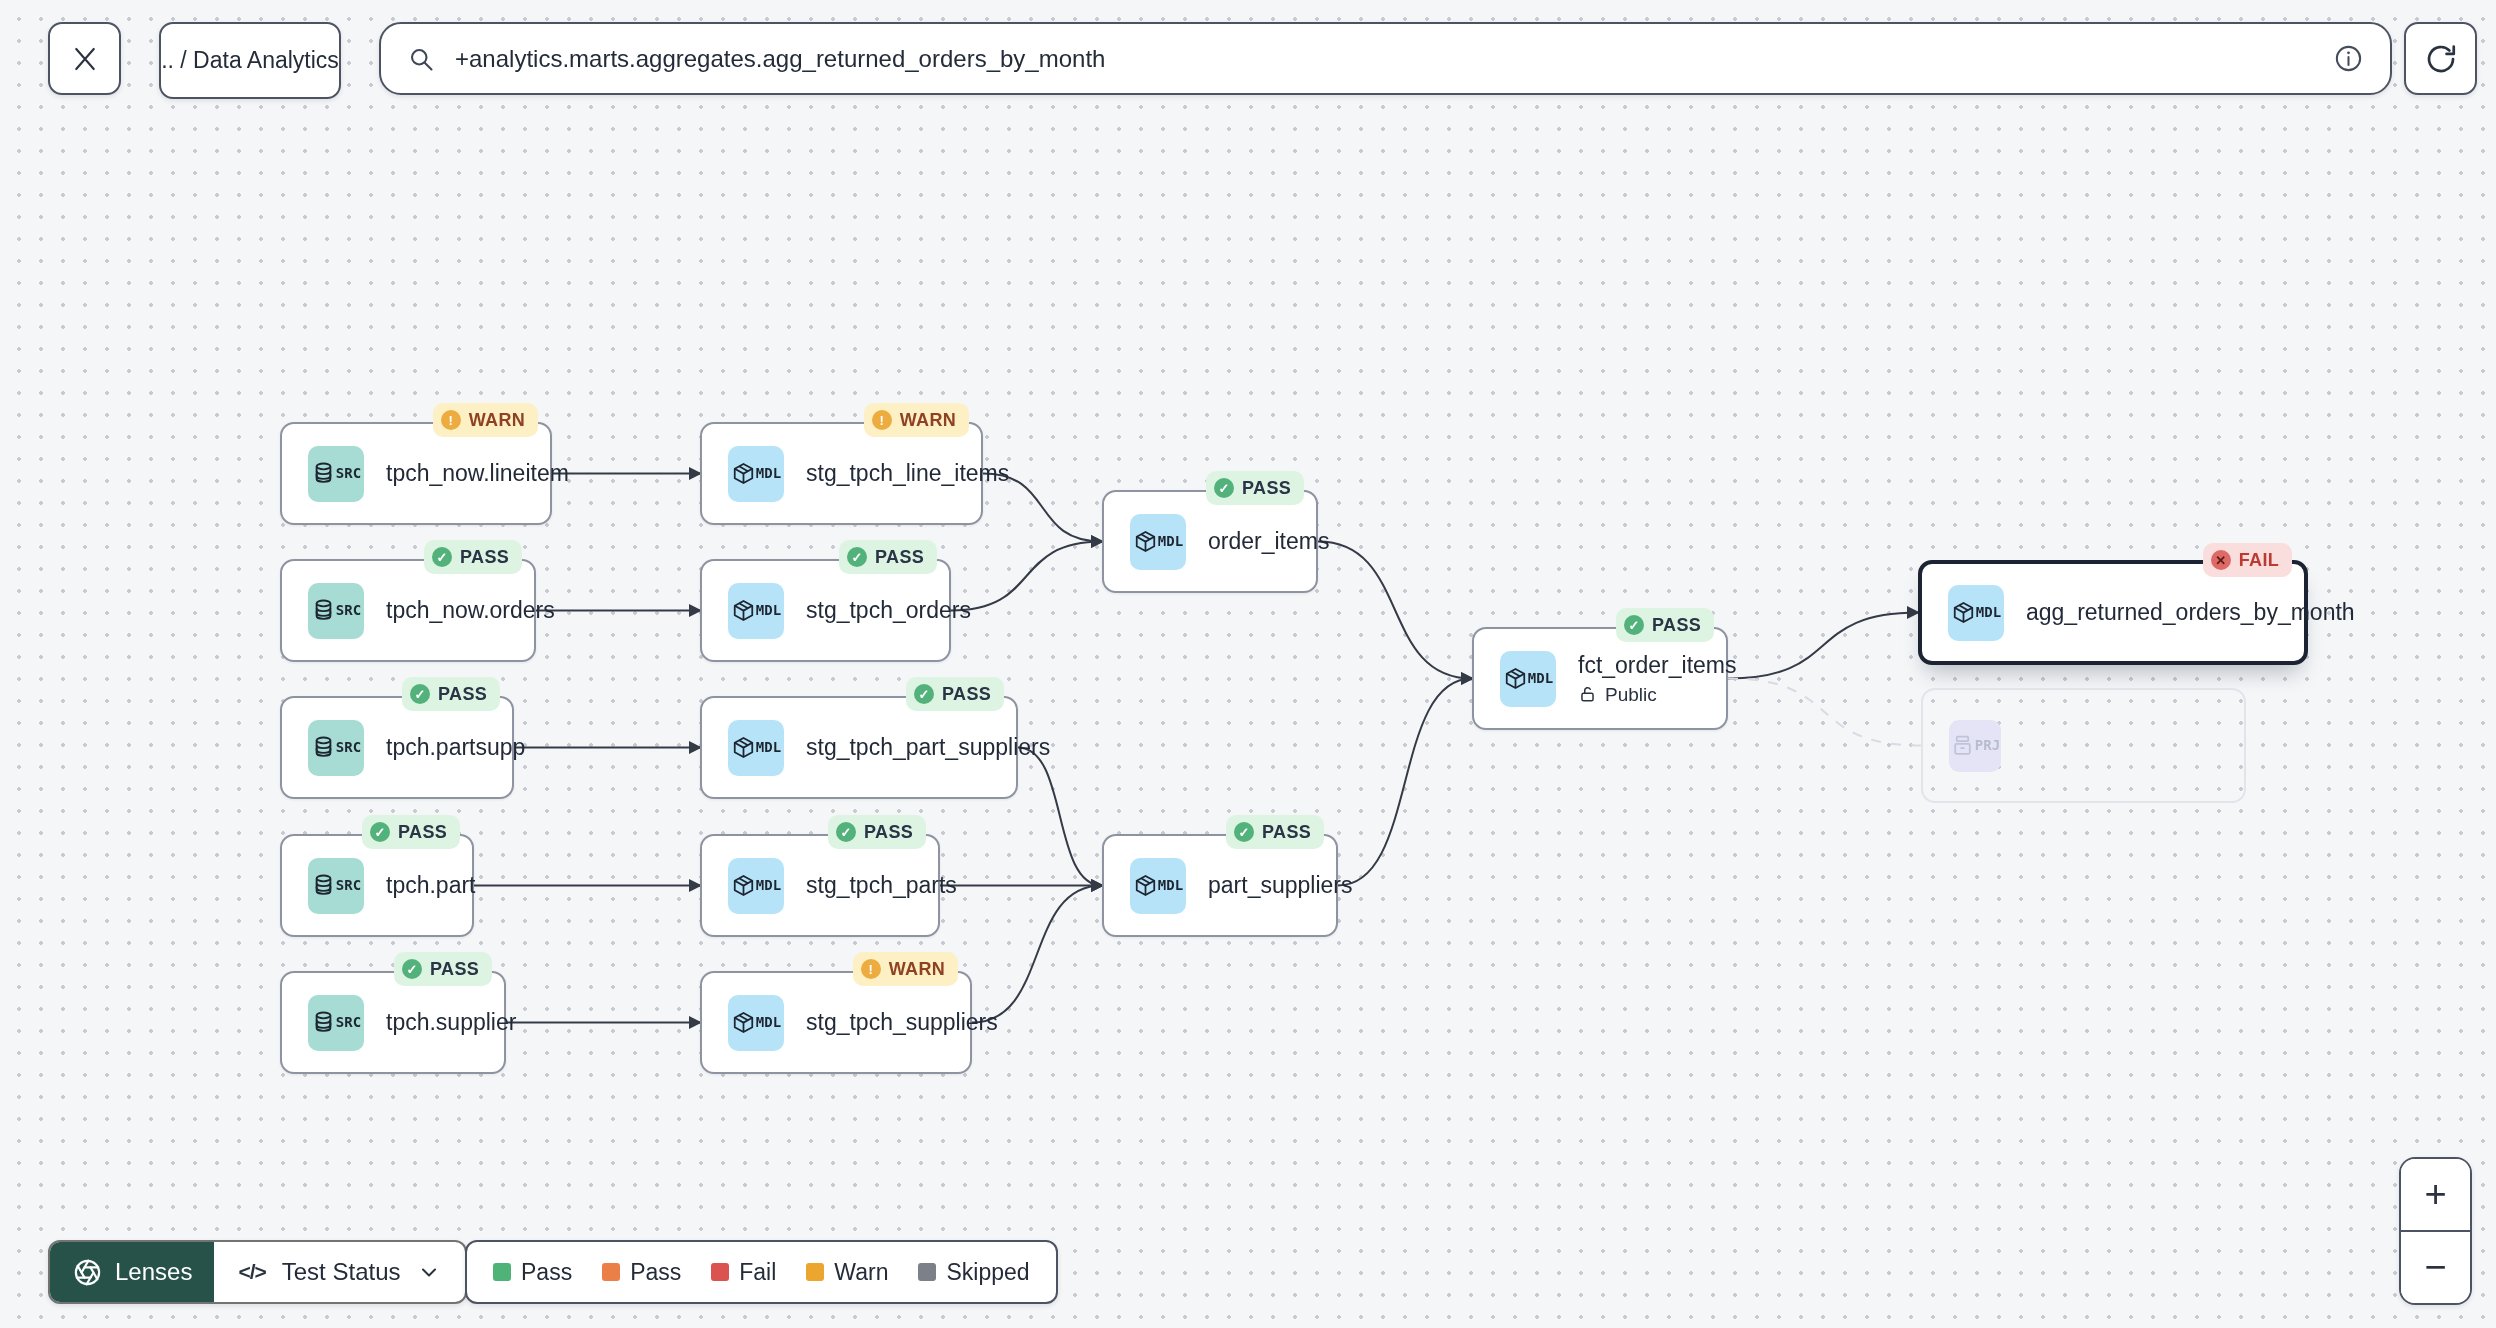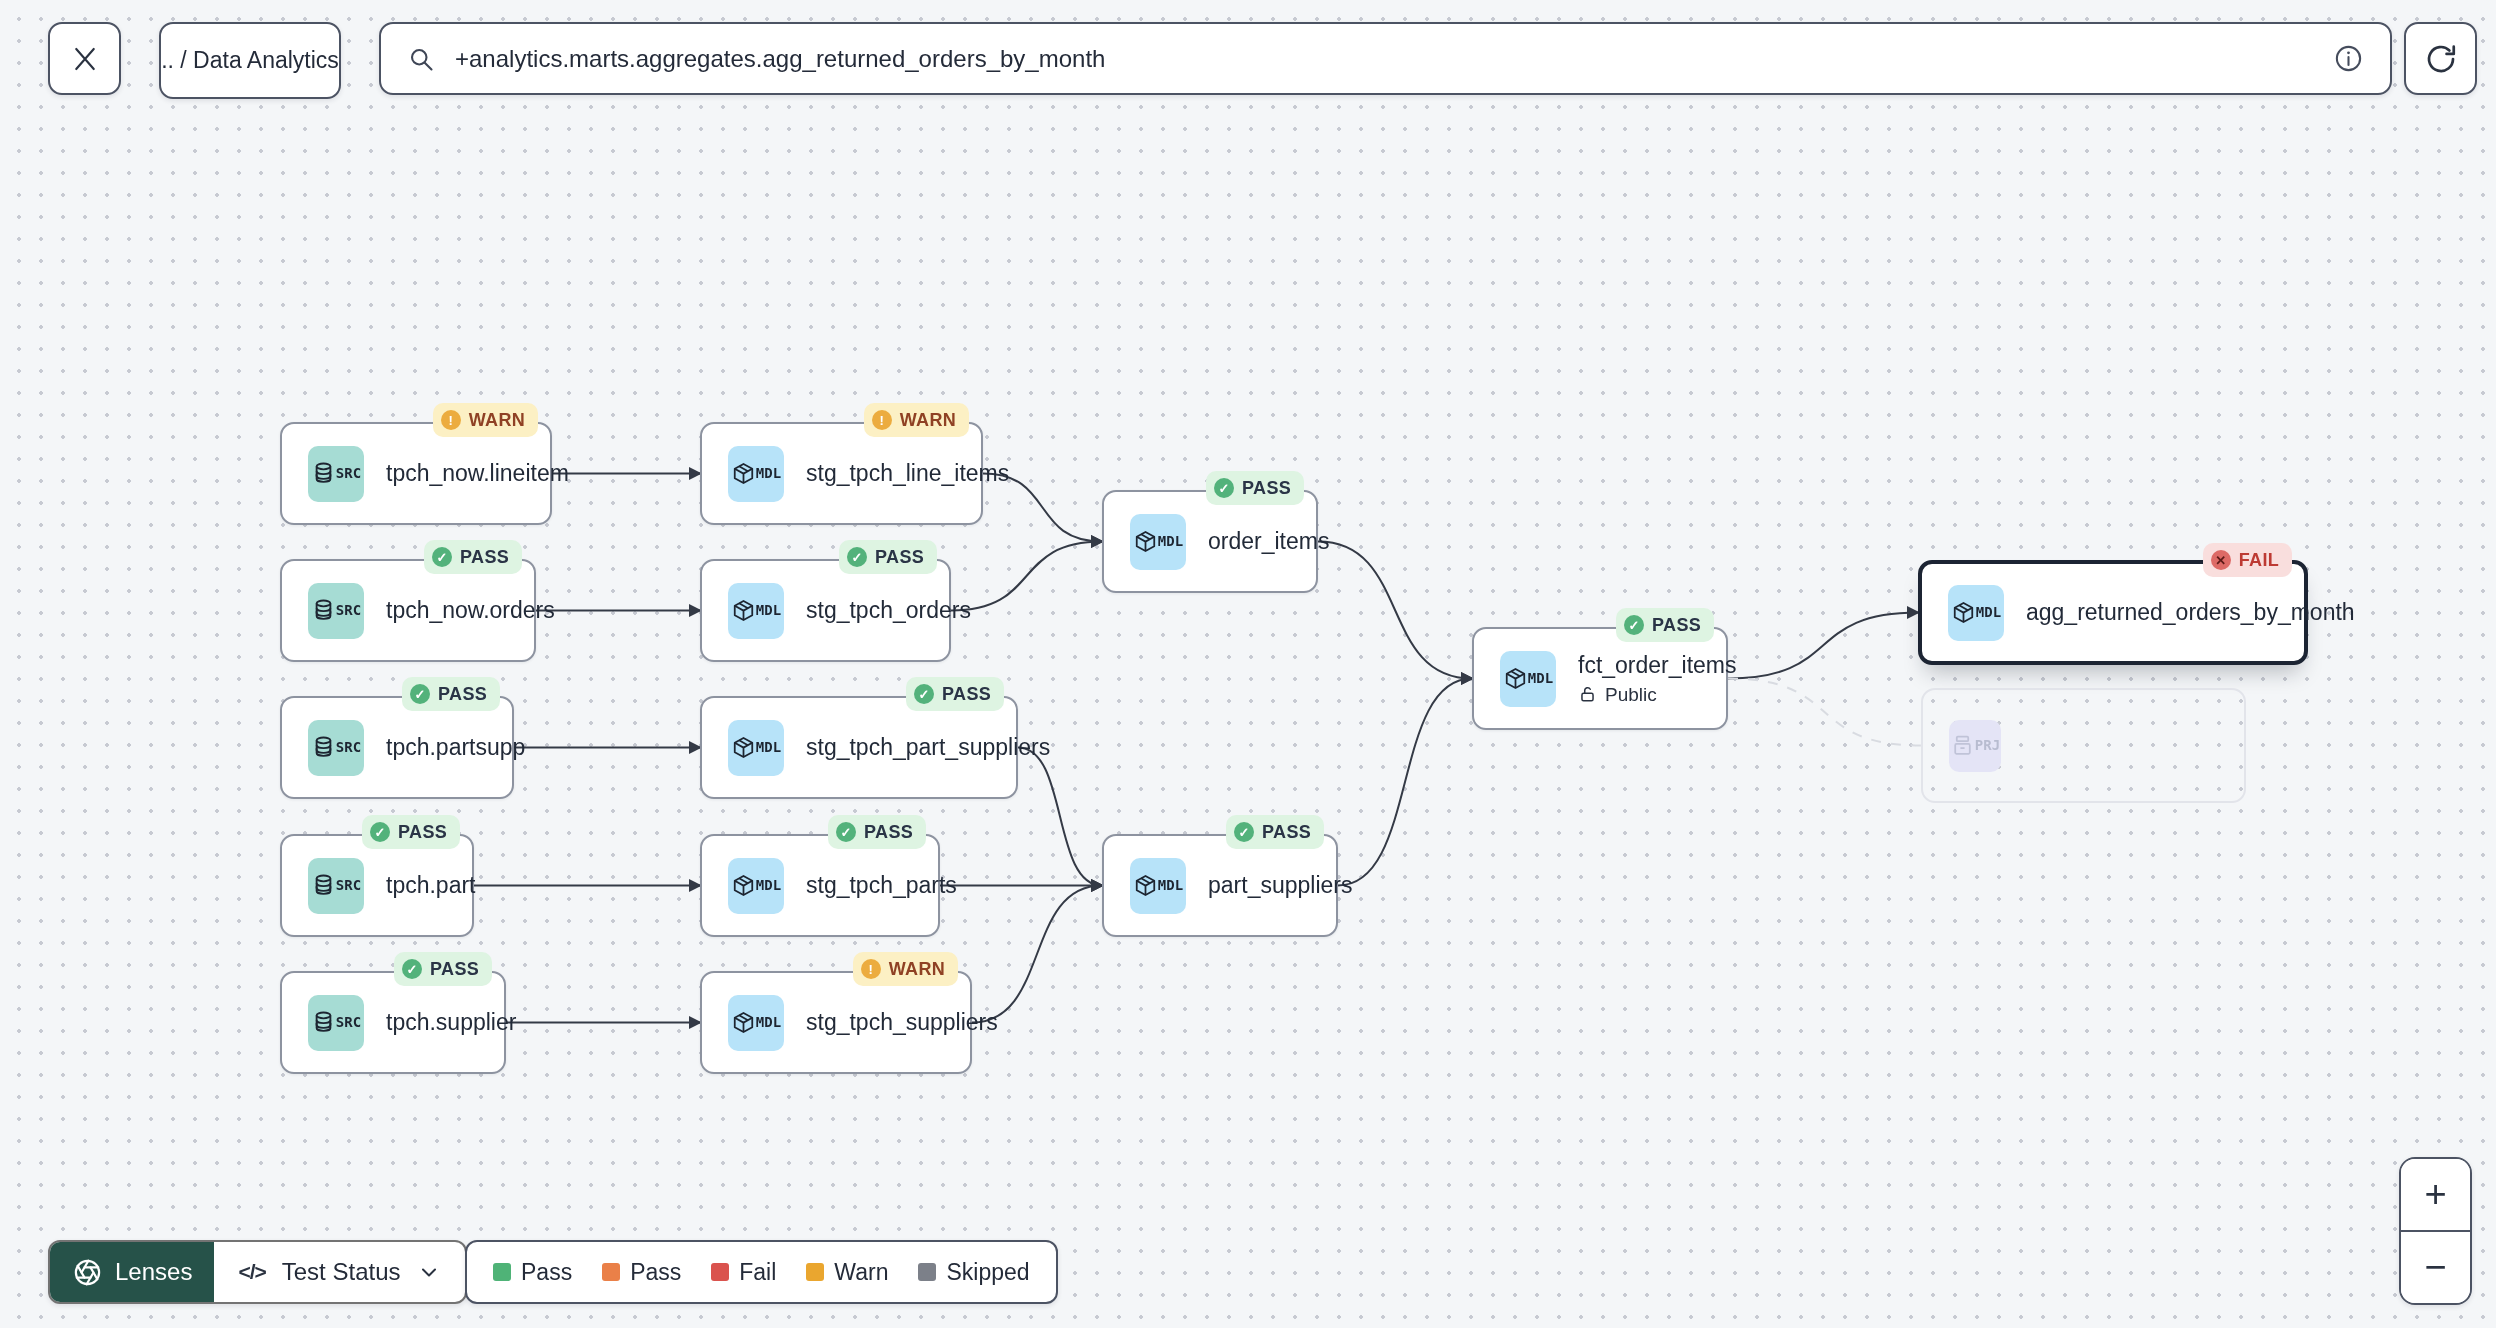--- a/index.html
+++ b/index.html
@@ -16,21 +16,21 @@
   
   .tb-btn{
     position:absolute;background:#fff;border:2px solid #4c5363;border-radius:14px;
     display:flex;align-items:center;justify-content:center;
     box-shadow:0 2px 5px rgba(25,30,45,.10);box-sizing:border-box;cursor:pointer;
   }
   #close-btn{left:48px;top:22px;width:73px;height:73px;}
   #breadcrumb-btn{left:159px;top:22px;width:182px;height:77px;font-size:23px;}
   #search-bar{
     position:absolute;left:379px;top:22px;width:2013px;height:73px;
-    background:#fff;border:2px solid #4c5363;border-radius:14px;box-sizing:border-box;
+    background:#fff;border:2px solid #4c5363;border-radius:22px;box-sizing:border-box;
     display:flex;align-items:center;gap:18px;padding:0 26px;
     box-shadow:0 2px 5px rgba(25,30,45,.10);
   }
   #search-bar input{
     flex:1;border:none;outline:none;font-size:24px;color:#242b39;background:transparent;
     font-family:"Liberation Sans",sans-serif;
   }
   #refresh-btn{left:2404px;top:22px;width:73px;height:73px;}
   .ico{flex:none;display:inline-flex;align-items:center;justify-content:center;}
   

